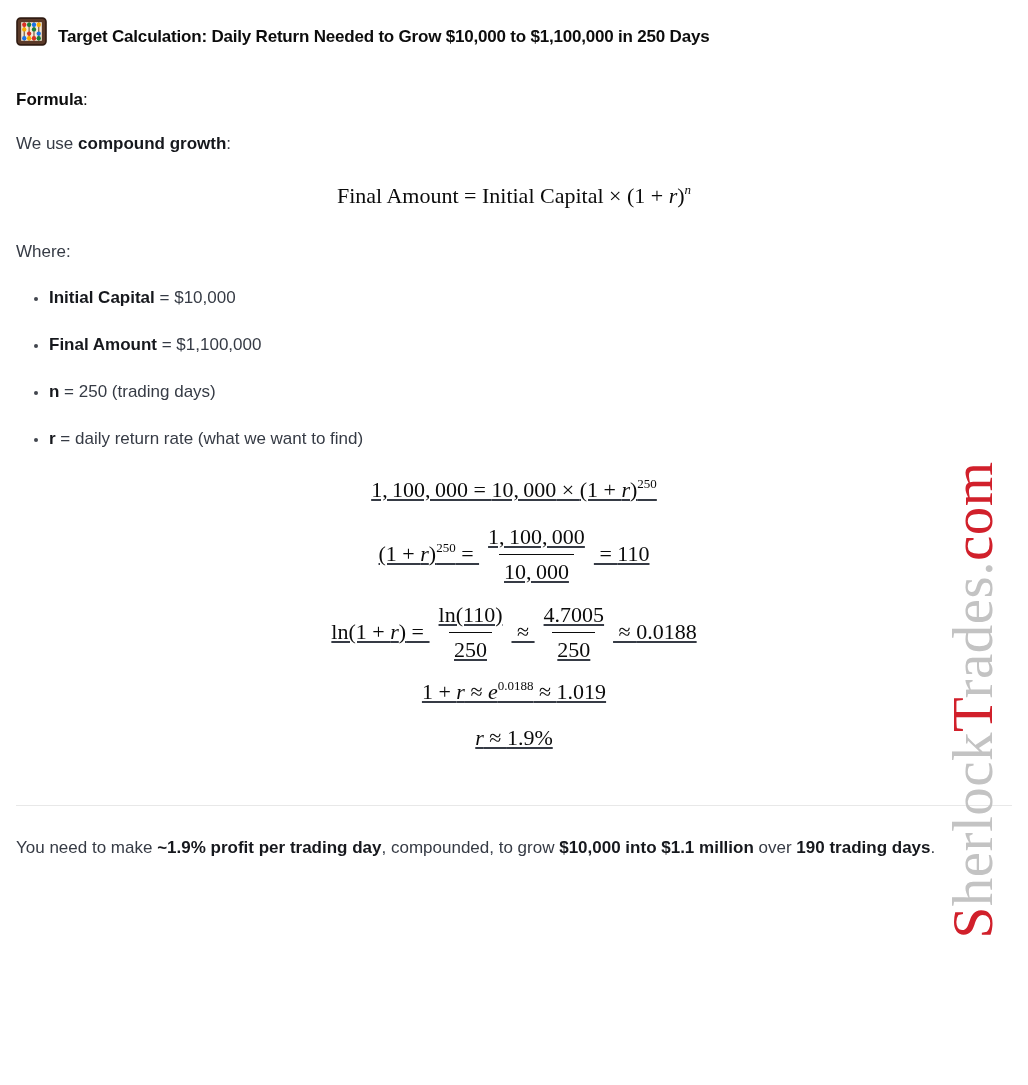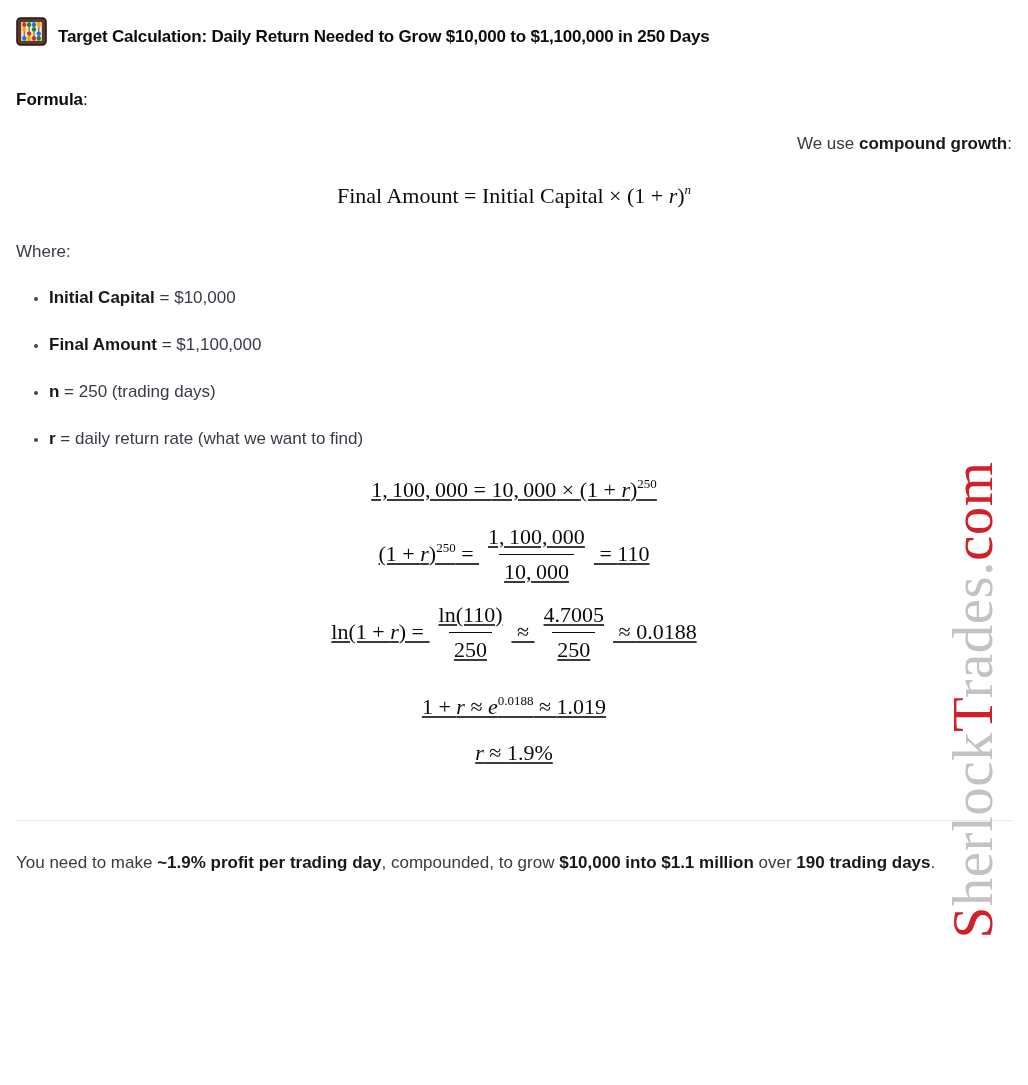--- a/index.html
+++ b/index.html
@@ -15,21 +15,21 @@
   h1.title {
     margin: 0; color: #0d0d0d;
     font-size: 17px; line-height: 40px; font-weight: 700;
     letter-spacing: -0.2px;
   }
   .emoji { display: inline-block; vertical-align: -5px; margin-right: 11px; }
 
   p { margin: 0; font-size: 17px; line-height: 24px; }
   .sec-head { margin-top: 26px; color: #0d0d0d; }
   .sec-head strong { color: #0d0d0d; }
-  .intro { margin-top: 20px; text-align: right; }
+  .intro { margin-top: 20px; }
   strong, b { font-weight: 700; color: #16181d; }
   .where-head { margin-top: 22px; }
 
   
   .math-row {
     display: flex; justify-content: center; align-items: center;
     font-family: "Liberation Serif", "DejaVu Serif", serif;
     font-size: 22px; color: #0b0b0b;
   }
   .math-row span { white-space: pre; }
@@ -48,21 +48,21 @@
     font-size: 17px; line-height: 28px; margin: 0;
     color: #363b45;
   }
   ul.where-list li + li { margin-top: 19px; }
   ul.where-list li::marker { color: #42464e; font-size: 14px; }
 
   .math-block { margin-top: 20px; text-decoration: underline; }
   .mb-r1 { height: 34px; }
   .mb-r2 { margin-top: 14px; height: 66px; }
   .mb-r3 { margin-top: 12px; height: 66px; }
-  .mb-r4 { margin-top: 25px; height: 34px; }
+  .mb-r4 { margin-top: 10px; height: 34px; }
   .mb-r5 { margin-top: 14px; height: 30px; }
 
   hr.divider {
     margin: 52px 0 0 0; border: none; border-top: 1px solid #e8e8e8;
   }
 
   h3.conclusion-head {
     margin: 56px 0 0 0; color: #0d0d0d;
     font-size: 22px; line-height: 34px; font-weight: 700;
     display: flex; align-items: center;

